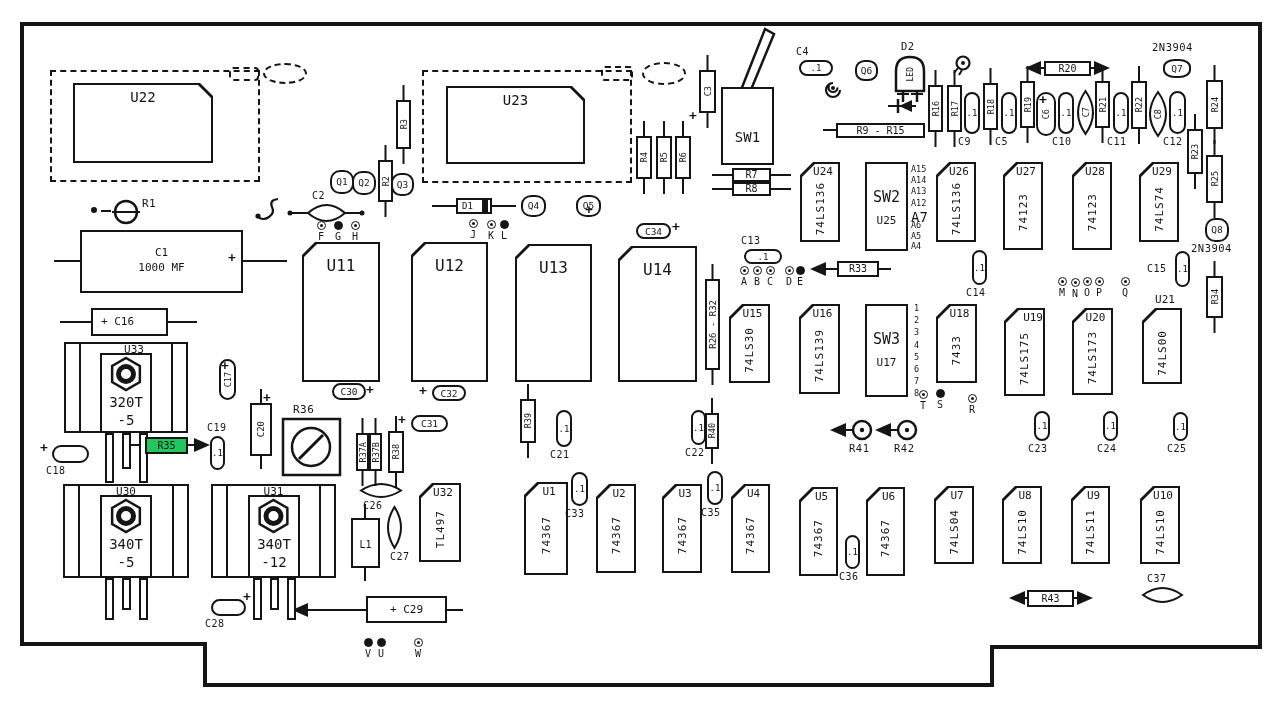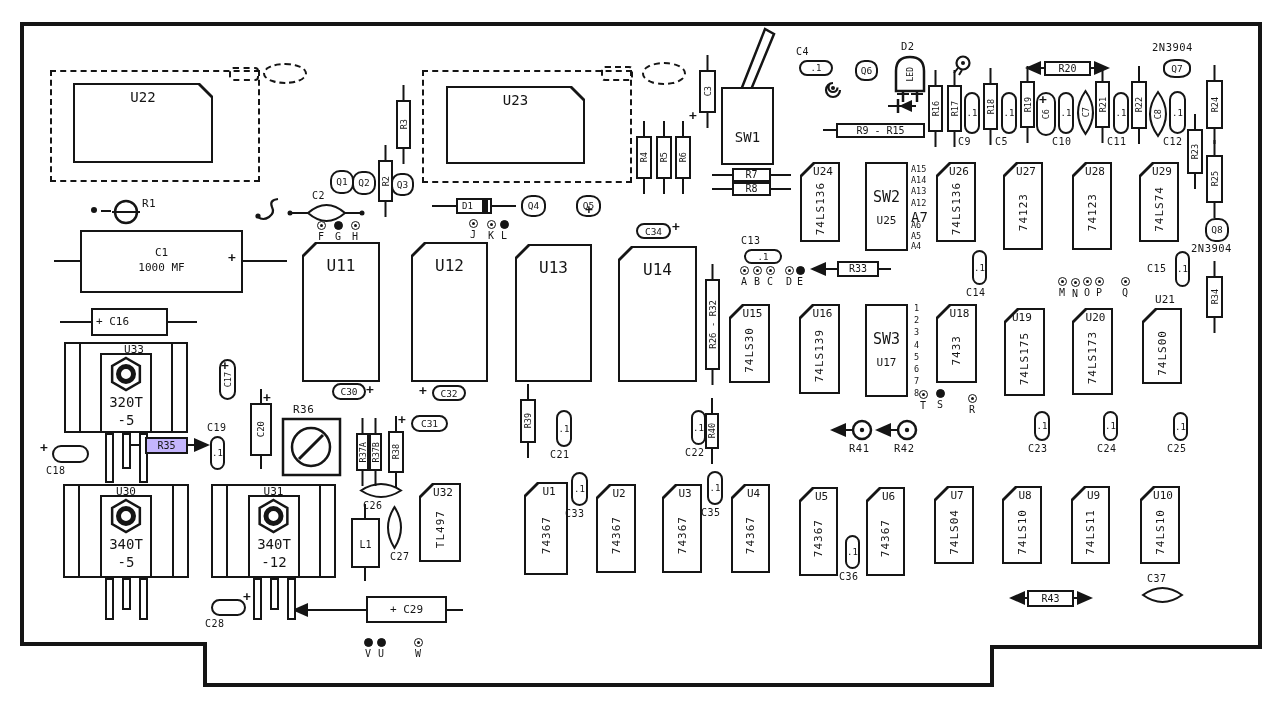--- a/index.html
+++ b/index.html
@@ -212,21 +212,21 @@
       <span class="vt">74LS139</span>
     </div>
     <div style="position: absolute; left: 936px; top: 304px; width: 41px; height: 79px; background: rgb(21, 21, 21); clip-path: polygon(13px 0px, 100% 0px, 100% 100%, 0px 100%, 0px 13px);"></div>
     <div style="position: absolute; left: 938px; top: 306px; width: 37px; height: 75px; background: rgb(255, 255, 255); clip-path: polygon(13px 0px, 100% 0px, 100% 100%, 0px 100%, 0px 13px);"></div>
     <div style="position: absolute; left: 944px; top: 307px; width: 31px; text-align: center; font-size: 11px;">U18</div>
     <div style="position: absolute; left: 936px; top: 321px; width: 41px; height: 58px; display: flex; align-items: center; justify-content: center; font-size: 11px; letter-spacing: 1px;">
       <span class="vt">7433</span>
     </div>
     <div style="position: absolute; left: 1004px; top: 308px; width: 41px; height: 88px; background: rgb(21, 21, 21); clip-path: polygon(13px 0px, 100% 0px, 100% 100%, 0px 100%, 0px 13px);"></div>
     <div style="position: absolute; left: 1006px; top: 310px; width: 37px; height: 84px; background: rgb(255, 255, 255); clip-path: polygon(13px 0px, 100% 0px, 100% 100%, 0px 100%, 0px 13px);"></div>
-    <div style="position: absolute; left: 1012px; top: 311px; width: 31px; text-align: left; font-size: 11px;">U19</div>
+    <div style="position: absolute; left: 1012px; top: 311px; width: 31px; text-align: right; font-size: 11px;">U19</div>
     <div style="position: absolute; left: 1004px; top: 325px; width: 41px; height: 67px; display: flex; align-items: center; justify-content: center; font-size: 11px; letter-spacing: 1px;">
       <span class="vt">74LS175</span>
     </div>
     <div style="position: absolute; left: 1072px; top: 308px; width: 41px; height: 87px; background: rgb(21, 21, 21); clip-path: polygon(13px 0px, 100% 0px, 100% 100%, 0px 100%, 0px 13px);"></div>
     <div style="position: absolute; left: 1074px; top: 310px; width: 37px; height: 83px; background: rgb(255, 255, 255); clip-path: polygon(13px 0px, 100% 0px, 100% 100%, 0px 100%, 0px 13px);"></div>
     <div style="position: absolute; left: 1080px; top: 311px; width: 31px; text-align: center; font-size: 11px;">U20</div>
     <div style="position: absolute; left: 1072px; top: 325px; width: 41px; height: 66px; display: flex; align-items: center; justify-content: center; font-size: 11px; letter-spacing: 1px;">
       <span class="vt">74LS173</span>
     </div>
     <div style="position: absolute; left: 1142px; top: 308px; width: 40px; height: 76px; background: rgb(21, 21, 21); clip-path: polygon(13px 0px, 100% 0px, 100% 100%, 0px 100%, 0px 13px);"></div>
@@ -448,21 +448,21 @@
       <span class="vt">R40</span>
     </div>
     <div style="position: absolute; left: 705px; top: 279px; width: 15px; height: 91px; border: 2px solid rgb(21, 21, 21); background: rgb(255, 255, 255);"></div>
     <div style="position: absolute; left: 705px; top: 279px; width: 15px; height: 91px; display: flex; align-items: center; justify-content: center; font-size: 9px;">
       <span class="vt">R26 - R32</span>
     </div>
     <div style="position: absolute; left: 732px; top: 168px; width: 39px; height: 14px; border: 2px solid rgb(21, 21, 21); background: rgb(255, 255, 255); text-align: center; font-size: 10px; line-height: 10px;">R7</div>
     <div style="position: absolute; left: 732px; top: 182px; width: 39px; height: 14px; border: 2px solid rgb(21, 21, 21); background: rgb(255, 255, 255); text-align: center; font-size: 10px; line-height: 10px;">R8</div>
     <div style="position: absolute; left: 1044px; top: 61px; width: 47px; height: 15px; border: 2px solid rgb(21, 21, 21); background: rgb(255, 255, 255); text-align: center; font-size: 10px; line-height: 11px;">R20</div>
     <div style="position: absolute; left: 837px; top: 261px; width: 42px; height: 16px; border: 2px solid rgb(21, 21, 21); background: rgb(255, 255, 255); text-align: center; font-size: 10px; line-height: 12px;">R33</div>
-    <div style="position: absolute; left: 145px; top: 437px; width: 43px; height: 17px; border: 2px solid rgb(21, 21, 21); background: #c4b5fd; text-align: center; font-size: 10px; line-height: 13px;">R35</div>
+    <div style="position: absolute; left: 145px; top: 437px; width: 43px; height: 17px; border: 2px solid rgb(21, 21, 21); background: #22c55e; text-align: center; font-size: 10px; line-height: 13px;">R35</div>
     <div style="position: absolute; left: 1027px; top: 590px; width: 47px; height: 17px; border: 2px solid rgb(21, 21, 21); background: rgb(255, 255, 255); text-align: center; font-size: 10px; line-height: 13px;">R43</div>
     <div style="position: absolute; left: 836px; top: 123px; width: 89px; height: 15px; border: 2px solid rgb(21, 21, 21); background: rgb(255, 255, 255); text-align: center; font-size: 10px; line-height: 11px;">R9 - R15</div>
     <div class="pill " style="position: absolute; left: 964px; top: 92px; width: 16px; height: 42px;">.1</div>
     <div class="lbl " style="position: absolute; left: 958px; top: 136px;">C9</div>
     <div class="pill " style="position: absolute; left: 1001px; top: 92px; width: 16px; height: 42px;">.1</div>
     <div class="lbl " style="position: absolute; left: 995px; top: 136px;">C5</div>
     <div class="pill " style="position: absolute; left: 1058px; top: 92px; width: 16px; height: 42px;">.1</div>
     <div class="lbl " style="position: absolute; left: 1052px; top: 136px;">C10</div>
     <div class="pill " style="position: absolute; left: 1113px; top: 92px; width: 16px; height: 42px;">.1</div>
     <div class="lbl " style="position: absolute; left: 1107px; top: 136px;">C11</div>
@@ -515,21 +515,21 @@
     <div style="position: absolute; left: 1148px; top: 92px; width: 20px; height: 44px; display: flex; align-items: center; justify-content: center;">
       <span class="vt" style="font-size: 8.5px;">C8</span>
     </div>
     <div class="lbl " style="position: absolute; left: 363px; top: 500px;">C26</div>
     <div class="lbl " style="position: absolute; left: 390px; top: 551px;">C27</div>
     <div class="lbl " style="position: absolute; left: 1147px; top: 573px;">C37</div>
     <div style="position: absolute; left: 80px; top: 230px; width: 163px; height: 63px; border: 2.5px solid rgb(21, 21, 21); background: rgb(255, 255, 255);"></div>
     <div style="position: absolute; left: 80px; top: 245.5px; width: 163px; text-align: center; font-size: 11px;">C1</div>
     <div style="position: absolute; left: 80px; top: 260.5px; width: 163px; text-align: center; font-size: 11px;">1000 MF</div>
     <div style="position: absolute; left: 91px; top: 308px; width: 77px; height: 28px; border: 2.5px solid rgb(21, 21, 21); background: rgb(255, 255, 255);"></div>
-    <div style="position: absolute; left: 96px; top: 315px; width: 77px; text-align: left; font-size: 11px;">+  C16</div>
+    <div style="position: absolute; left: 79px; top: 315px; width: 77px; text-align: center; font-size: 11px;">+  C16</div>
     <div style="position: absolute; left: 366px; top: 596px; width: 81px; height: 27px; border: 2.5px solid rgb(21, 21, 21); background: rgb(255, 255, 255);"></div>
     <div style="position: absolute; left: 366px; top: 602.5px; width: 81px; text-align: center; font-size: 11px;">+ C29</div>
     <div style="position: absolute; left: 250px; top: 403px; width: 22px; height: 53px; border: 2px solid rgb(21, 21, 21); background: rgb(255, 255, 255);"></div>
     <div style="position: absolute; left: 250px; top: 403px; width: 22px; height: 53px; display: flex; align-items: center; justify-content: center;">
       <span class="vt" style="font-size: 9px;">C20</span>
     </div>
     <div style="position: absolute; left: 351px; top: 518px; width: 29px; height: 50px; border: 2px solid rgb(21, 21, 21); background: rgb(255, 255, 255); text-align: center; font-size: 10px; line-height: 50px;">L1</div>
     <div style="position: absolute; left: 456px; top: 198px; width: 36px; height: 16px; border: 2px solid rgb(21, 21, 21); background: rgb(255, 255, 255); font-size: 9px; line-height: 12px; text-align: left; padding-left: 4px;">D1</div>
     <div style="position: absolute; left: 482px; top: 198px; width: 6px; height: 16px; background: rgb(21, 21, 21);"></div>
     <div style="position: absolute; left: 330px; top: 170px; width: 24px; height: 24px; border: 2px solid rgb(21, 21, 21); border-radius: 42%; background: rgb(255, 255, 255); text-align: center; font-size: 9.5px; line-height: 20px;">Q1</div>

